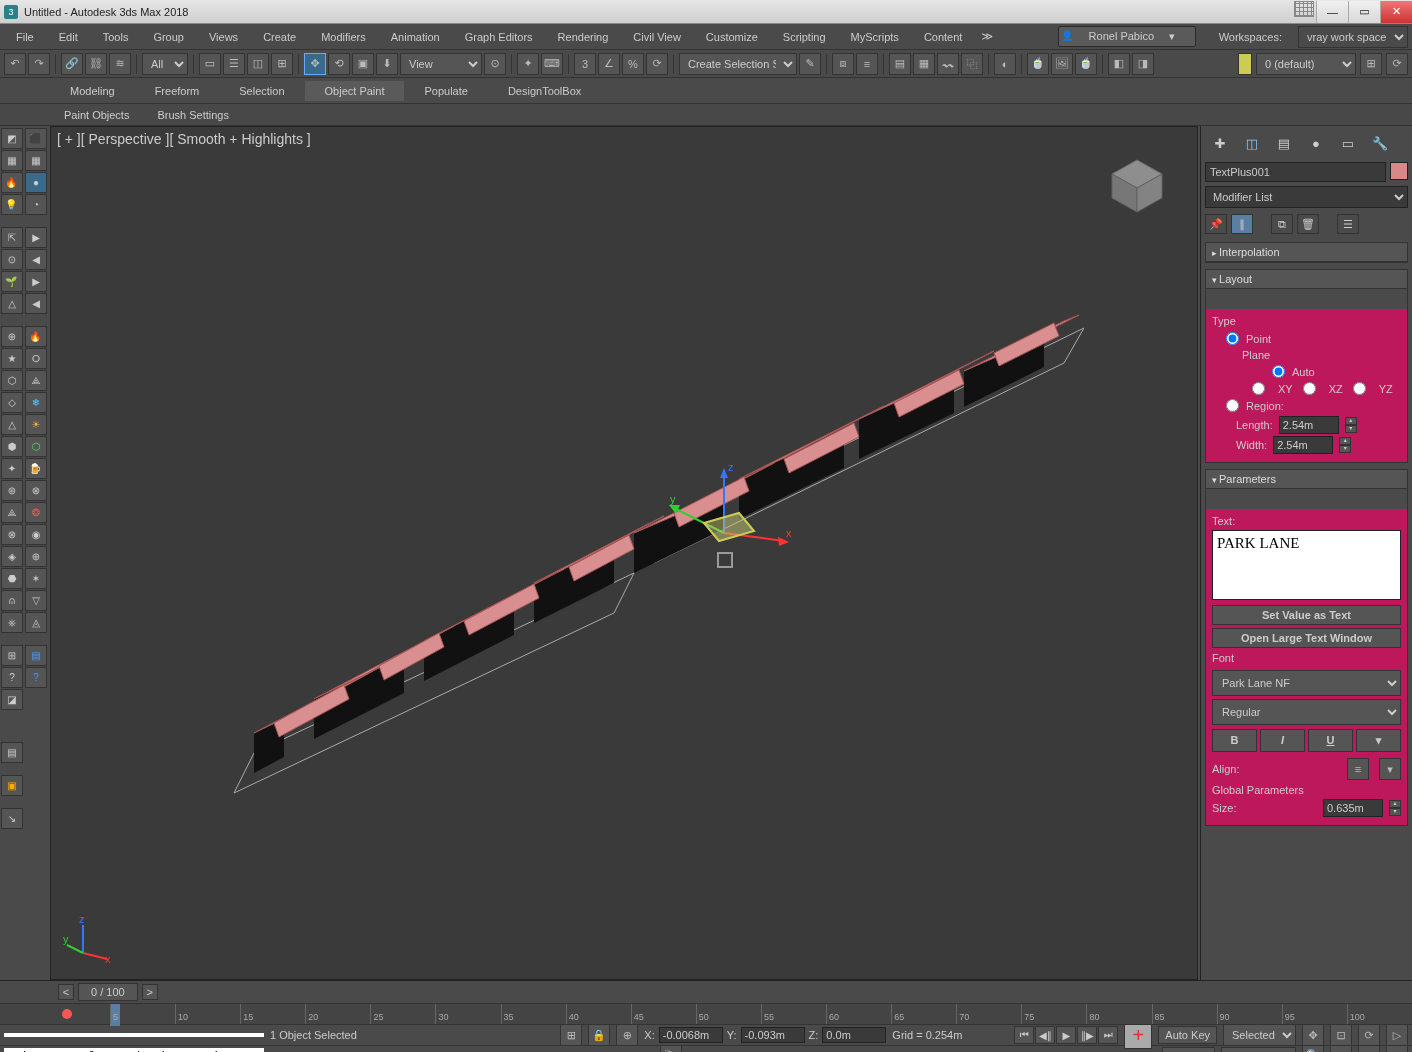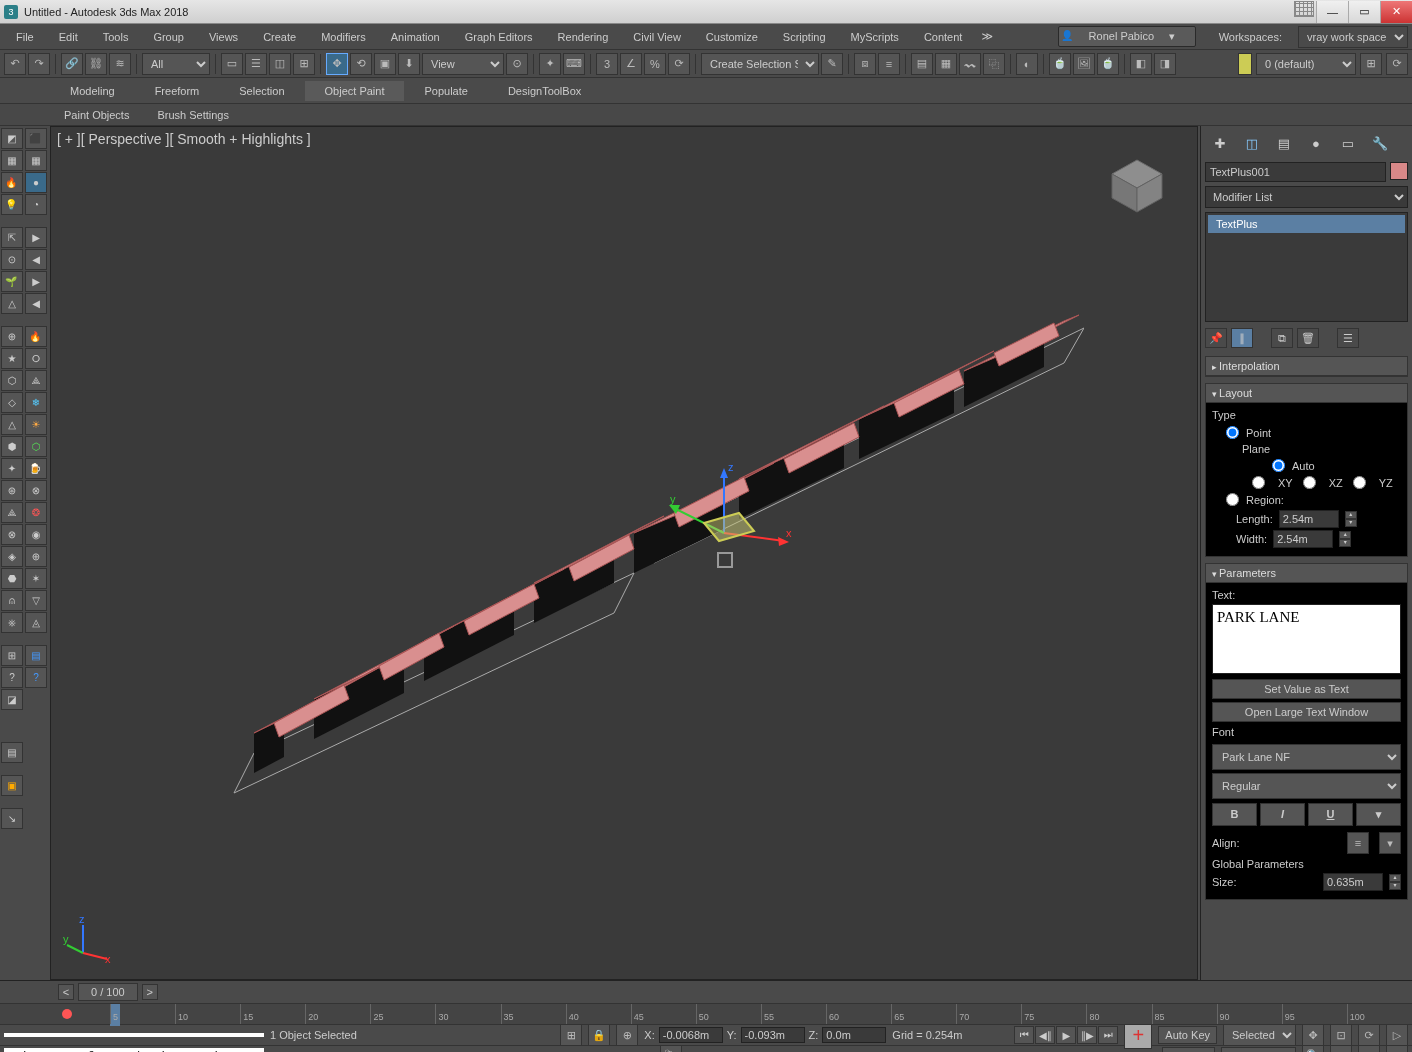--- a/index.html
+++ b/index.html
@@ -60,30 +60,30 @@
 .modlist{width:100%; background:#3a3a3a; border:1px solid #222; color:#ccc; padding:3px;}
 .modstack{height:110px; border:1px solid #222; background:#3a3a3a; margin-top:4px;}
 .modstack .item{background:#5b7fa3; color:#fff; padding:3px 8px; margin:2px;}
 .modtools{display:flex; gap:4px; margin-top:4px; padding:2px 0;}
 .mtbtn{width:22px; height:20px; background:#4a4a4a; border:1px solid #333; display:flex; align-items:center; justify-content:center; font-size:11px;}
 .mtbtn.active{background:#5b7fa3;}
 .rollout{border:1px solid #333; margin-top:6px;}
 .rollout .hdr{background:#555; padding:3px 6px; border-bottom:1px solid #333; font-weight:normal; color:#ddd; cursor:pointer;}
 .rollout .hdr::before{content:"▾ "; font-size:9px;}
 .rollout .hdr.closed::before{content:"▸ ";}
-.rollout .body{padding:6px; background:#000000;}
+.rollout .body{padding:6px; background:#be185d;margin-top:20px;}
 .flab{color:#ccc; margin-bottom:3px; display:block;}
 .radio-row{display:flex; align-items:center; gap:4px; padding:2px 0 2px 14px;}
 .radio-row input{margin-right:3px;}
 .spinner{display:flex; align-items:center; gap:6px; margin:2px 0 2px 24px;}
 .spinner input{width:60px; background:#3a3a3a; border:1px solid #222; color:#ccc; padding:2px 3px;}
 .spinbtn{width:12px;}
 .spinbtn div{height:8px; background:#555; border:1px solid #333; font-size:6px; text-align:center; line-height:5px;}
 textarea.bigtext{width:100%; height:70px; background:#fff; color:#000; border:1px solid #222; font-family:serif; font-size:15px; padding:4px; resize:none;}
-.widebtn{width:100%; background:#555; border:1px solid #333; padding:3px; margin-top:3px; color:#ccc; cursor:pointer;}
+.widebtn{width:100%; background:#555; border:1px solid #333; padding:3px; margin-top:3px; color:#ccc; cursor:pointer;font-weight:bold;}
 .fontsel{width:100%; background:#555; border:1px solid #333; color:#ccc; padding:5px; margin-top:3px;}
 .stylebtns{display:flex; gap:3px; margin-top:4px;}
 .sbtn{flex:1; background:#555; border:1px solid #333; padding:4px; text-align:center; font-weight:bold;}
 
 
 .timeline{position:absolute; left:0; right:0; bottom:0; height:72px; background:#4a4a4a; border-top:1px solid #222;}
 .tl-scrub{display:flex; align-items:center; padding:2px 4px; gap:4px;}
 .tl-scrub .btn{width:16px; height:16px; background:#555; border:1px solid #333; text-align:center; line-height:14px;}
 .tl-scrub .frame{background:#555; border:1px solid #333; padding:2px 12px;}
 .ruler{height:22px; background:#444; display:flex; padding-left:110px; position:relative; border-top:1px solid #333; border-bottom:1px solid #333;}
@@ -139,21 +139,21 @@
 </div>
 
 <div class="maintb">
   <div class="tbtn">↶</div>
   <div class="tbtn">↷</div>
   <div class="sep"></div>
   <div class="tbtn">🔗</div>
   <div class="tbtn">⛓</div>
   <div class="tbtn">≋</div>
   <div class="sep"></div>
-  <select class="tsel" style="width:68px"><option>All</option></select>
+  <select class="tsel" style="width:46px"><option>All</option></select>
   <div class="sep"></div>
   <div class="tbtn">▭</div>
   <div class="tbtn">☰</div>
   <div class="tbtn">◫</div>
   <div class="tbtn">⊞</div>
   <div class="sep"></div>
   <div class="tbtn active">✥</div>
   <div class="tbtn">⟲</div>
   <div class="tbtn">▣</div>
   <div class="tbtn">⬇</div>
@@ -361,23 +361,20 @@
     <div class="t">▤</div>
     <div class="t">●</div>
     <div class="t">▭</div>
     <div class="t">🔧</div>
   </div>
   <div class="obj-name">
     <input value="TextPlus001" style="">
     <div class="color-sw"></div>
   </div>
   <select class="modlist"><option>Modifier List</option></select>
-  <div class="modstack">
-    <div class="item">TextPlus</div>
-  </div>
   <div class="modtools">
     <div class="mtbtn">📌</div>
     <div class="mtbtn active">∥</div>
     <div style="width:10px"></div>
     <div class="mtbtn">⧉</div>
     <div class="mtbtn">🗑</div>
     <div style="width:10px"></div>
     <div class="mtbtn">☰</div>
   </div>
 

